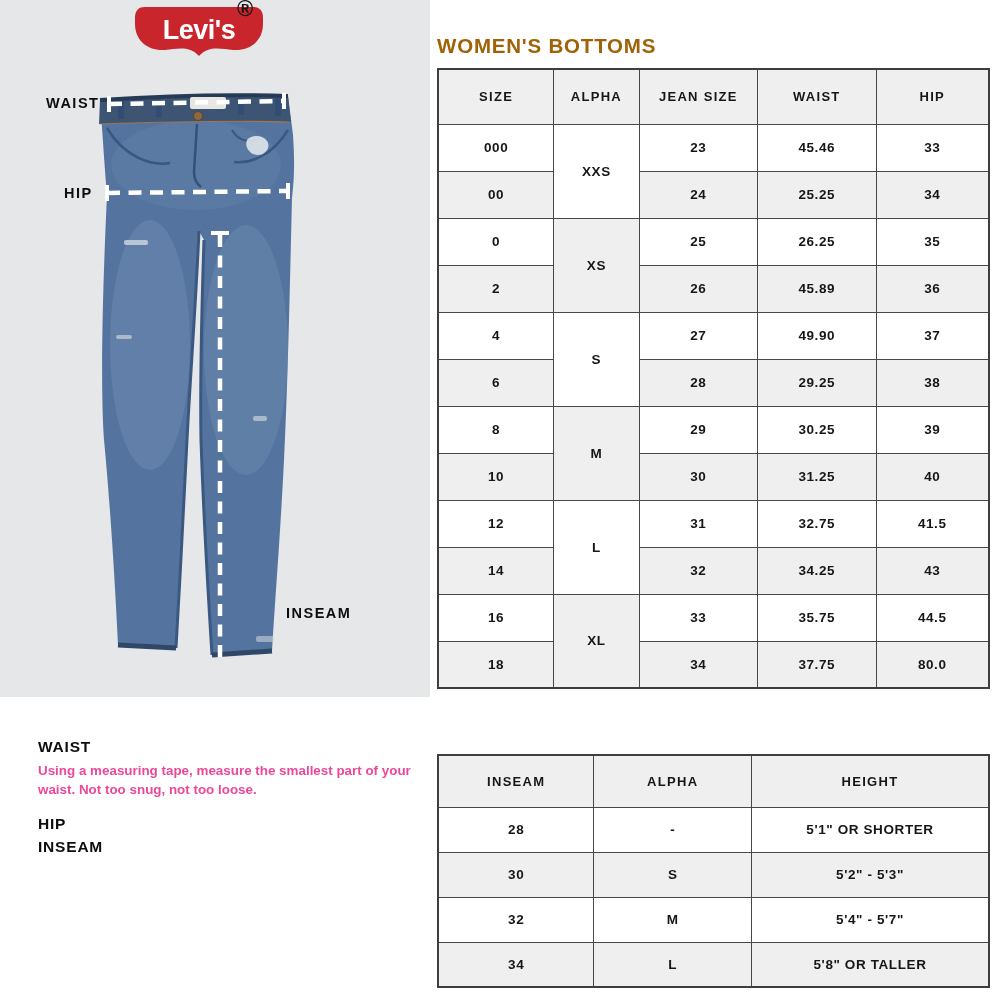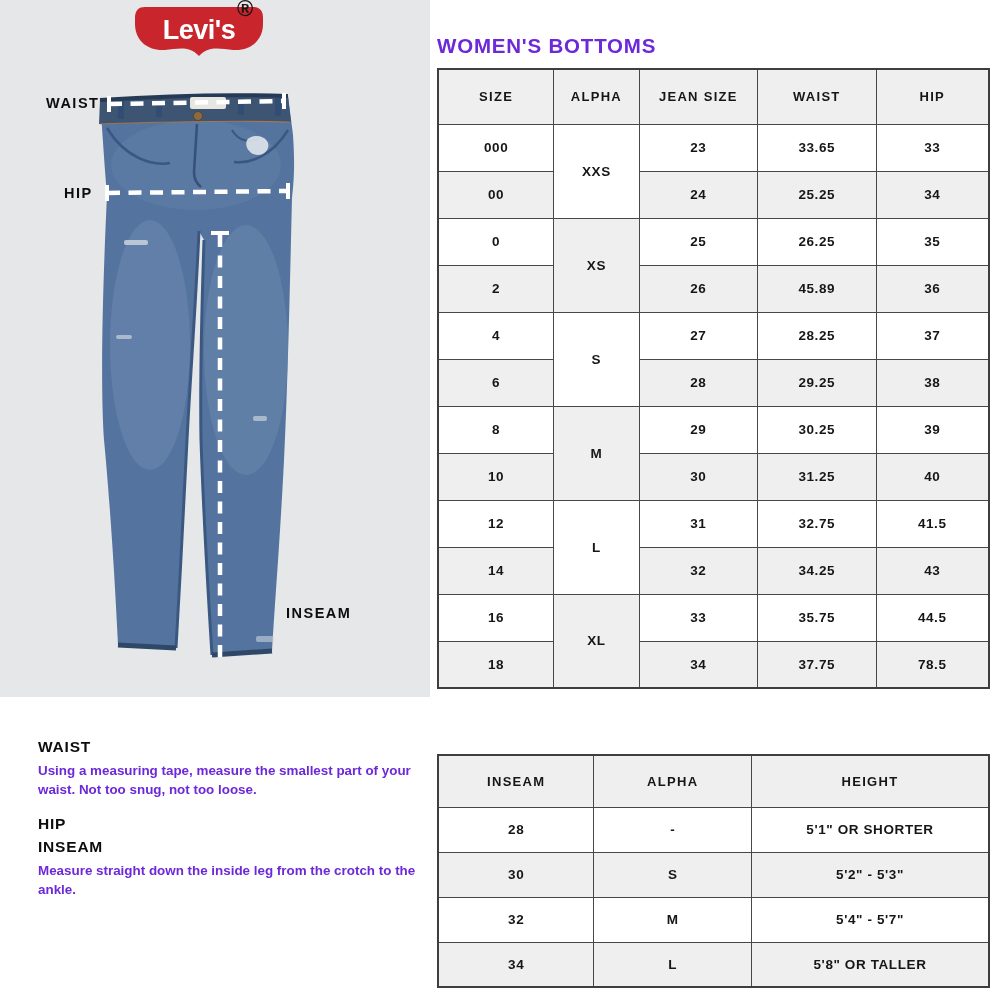--- a/index.html
+++ b/index.html
@@ -10,23 +10,23 @@
   .logo{position:absolute;left:129px;top:2px;width:140px;height:60px;}
   .reg-mark{position:absolute;left:237px;top:-2px;font-size:22px;font-weight:700;color:#151515;line-height:22px;}
   
   .anno{position:absolute;font-weight:800;font-size:14.5px;letter-spacing:1.5px;color:#0d0d0d;}
   .anno.waist{left:46px;top:95px;}
   .anno.hip{left:64px;top:185px;}
   .anno.inseam{left:286px;top:605px;}
   
   .guide{position:absolute;left:38px;top:738px;width:400px;}
   .guide h3{margin:0 0 5px 0;font-size:15.5px;font-weight:800;letter-spacing:0.8px;color:#0d0d0d;}
-  .guide p{margin:0 0 16px 0;font-size:13.4px;font-weight:600;line-height:19px;color:#6d28d9;}
-  
-  .rt-title{position:absolute;left:437px;font-size:20.5px;font-weight:800;letter-spacing:0.8px;color:#6d28d9;white-space:nowrap;}
+  .guide p{margin:0 0 16px 0;font-size:13.4px;font-weight:600;line-height:19px;color:#ec4899;}
+  
+  .rt-title{position:absolute;left:437px;font-size:20.5px;font-weight:800;letter-spacing:0.8px;color:#a16207;white-space:nowrap;}
   .rt-title.t1{top:34px;}
   .rt-title.t2{top:756px;}
   .tbl-wrap{position:absolute;left:437px;width:553px;border-radius:10px;}
   .tbl-wrap.w1{top:68px;height:620px;}
   .tbl-wrap.w2{top:754px;height:231px;}
   table{border-collapse:collapse;width:100%;height:100%;table-layout:fixed;
         border:2.5px solid #3e3e3e;}
   th,td{border:1.5px solid #474747;text-align:center;vertical-align:middle;
         font-weight:700;color:#161616;padding:0;}
   th{font-size:13px;letter-spacing:1.3px;}
@@ -116,21 +116,20 @@
     <div class="anno waist">WAIST</div>
     <div class="anno hip">HIP</div>
     <div class="anno inseam">INSEAM</div>
   </div>
 
   <div class="guide">
     <h3>WAIST</h3>
     <p>Using a measuring tape, measure the smallest part of your waist. Not too snug, not too loose.</p>
     <h3>HIP</h3>
     <h3>INSEAM</h3>
-    <p>Measure straight down the inside leg from the crotch to the ankle.</p>
   </div>
 
   <div class="rt-title t1">WOMEN'S BOTTOMS</div>
   <div class="tbl-wrap w1">
     <table>
       <colgroup>
         <col style="width:21%">
           <col style="width:15.5%">
           <col style="width:21.5%">
         <col style="width:21.5%">
@@ -143,21 +142,21 @@
           <th class="g">JEAN SIZE</th>
           <th class="g">WAIST</th>
           <th class="g">HIP</th>
         </tr>
       </thead>
       <tbody>
         <tr>
           <td class="w">000</td>
           <td class="w" rowspan="2">XXS</td>
           <td class="w">23</td>
-          <td class="w">33.65</td>
+          <td class="w">45.46</td>
           <td class="w">33</td>
         </tr>
         <tr>
           <td class="g">00</td>
           <td class="g">24</td>
           <td class="g">25.25</td>
           <td class="g">34</td>
         </tr>
         <tr>
           <td class="w">0</td>
@@ -169,21 +168,21 @@
         <tr>
           <td class="g">2</td>
           <td class="g">26</td>
           <td class="g">45.89</td>
           <td class="g">36</td>
         </tr>
         <tr>
           <td class="w">4</td>
           <td class="w" rowspan="2">S</td>
           <td class="w">27</td>
-          <td class="w">28.25</td>
+          <td class="w">49.90</td>
           <td class="w">37</td>
         </tr>
         <tr>
           <td class="g">6</td>
           <td class="g">28</td>
           <td class="g">29.25</td>
           <td class="g">38</td>
         </tr>
         <tr>
           <td class="w">8</td>
@@ -215,21 +214,21 @@
           <td class="w">16</td>
           <td class="g" rowspan="2">XL</td>
           <td class="w">33</td>
           <td class="w">35.75</td>
           <td class="w">44.5</td>
         </tr>
         <tr>
           <td class="g">18</td>
           <td class="g">34</td>
           <td class="g">37.75</td>
-          <td class="g">78.5</td>
+          <td class="g">80.0</td>
         </tr>
       </tbody>
     </table>
   </div>
 
   <div class="rt-title t2">INSEAM &amp; HEIGHT</div>
   <div class="tbl-wrap w2">
     <table>
       <colgroup>
         <col style="width:28.3%">

